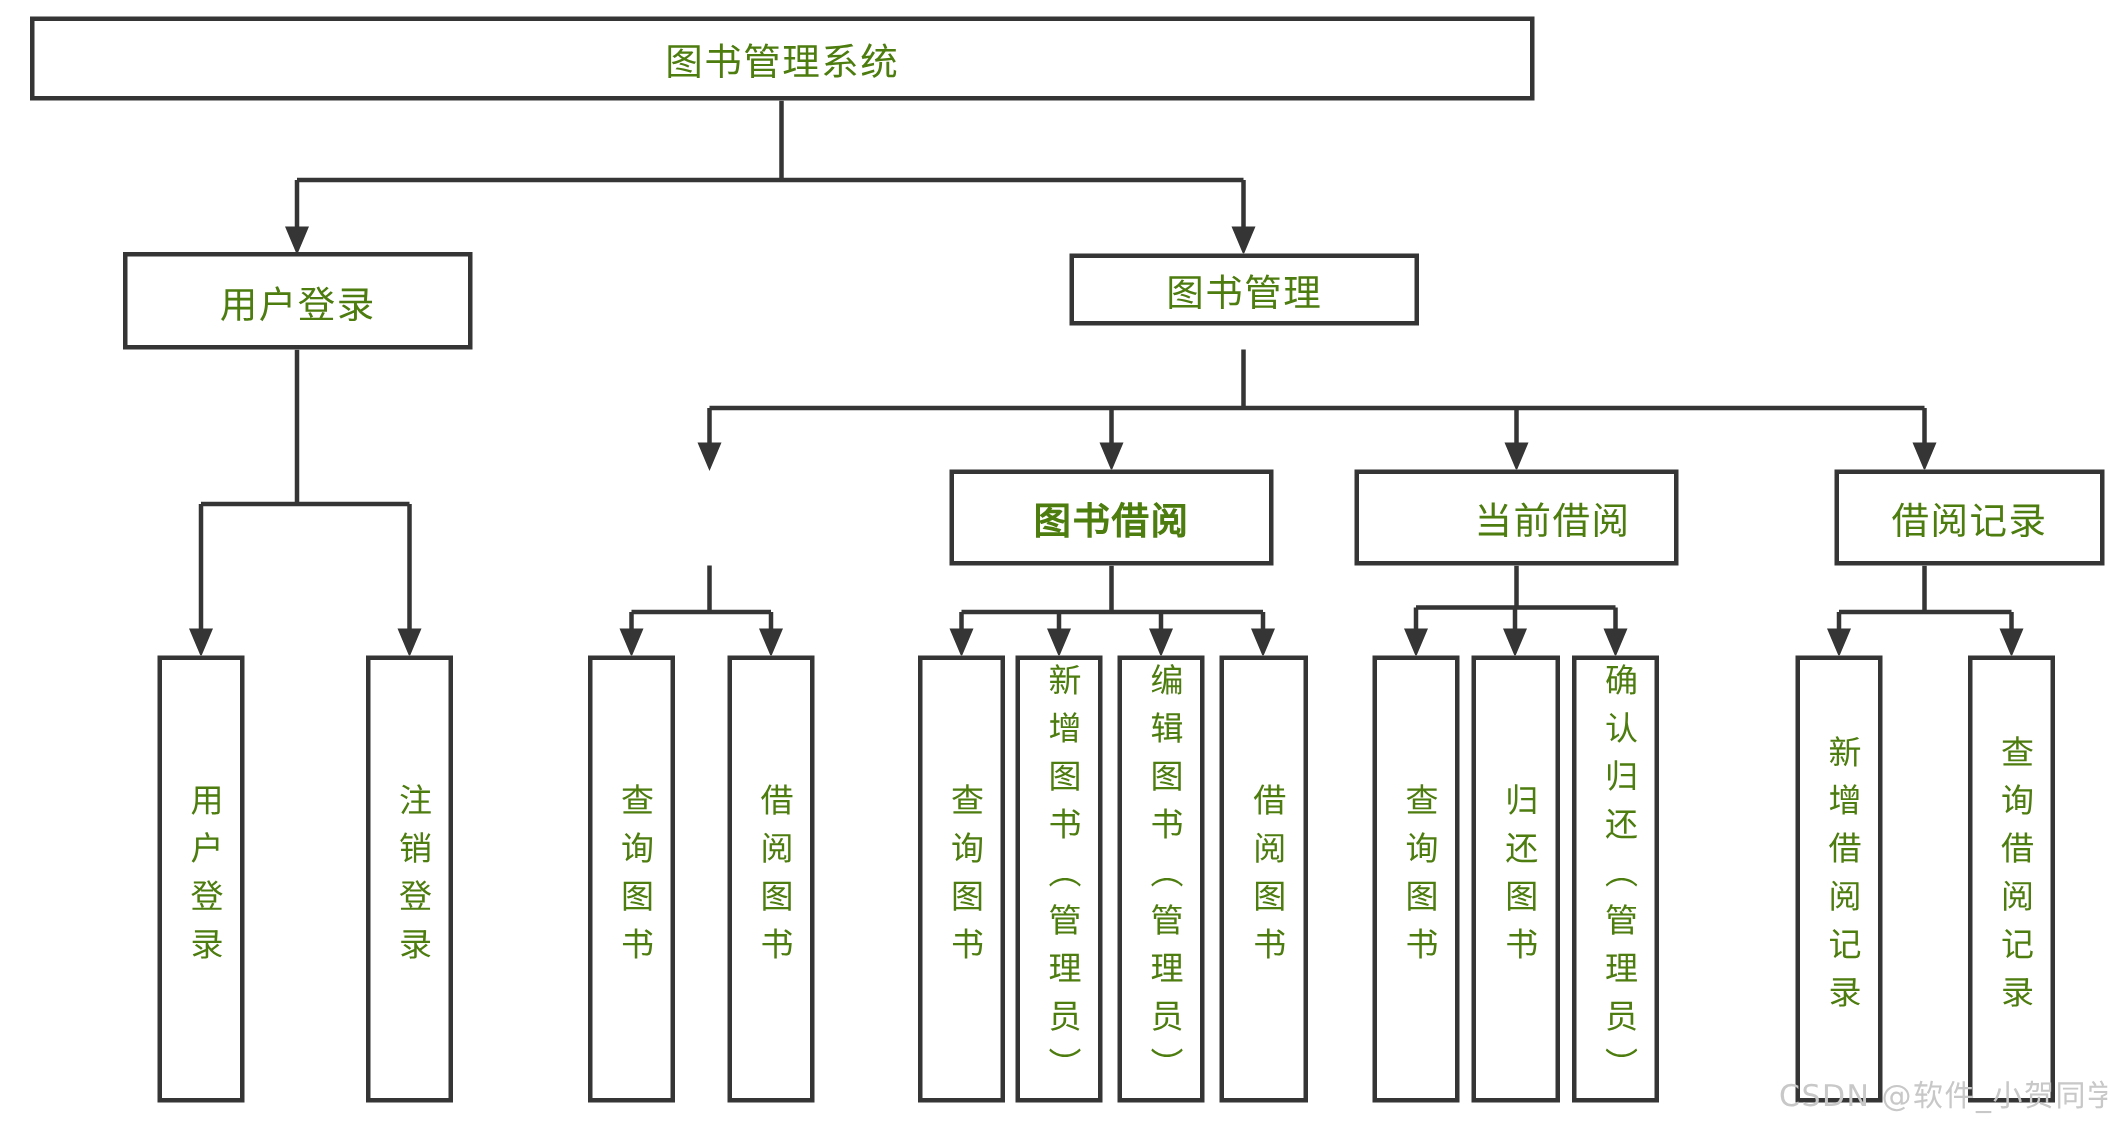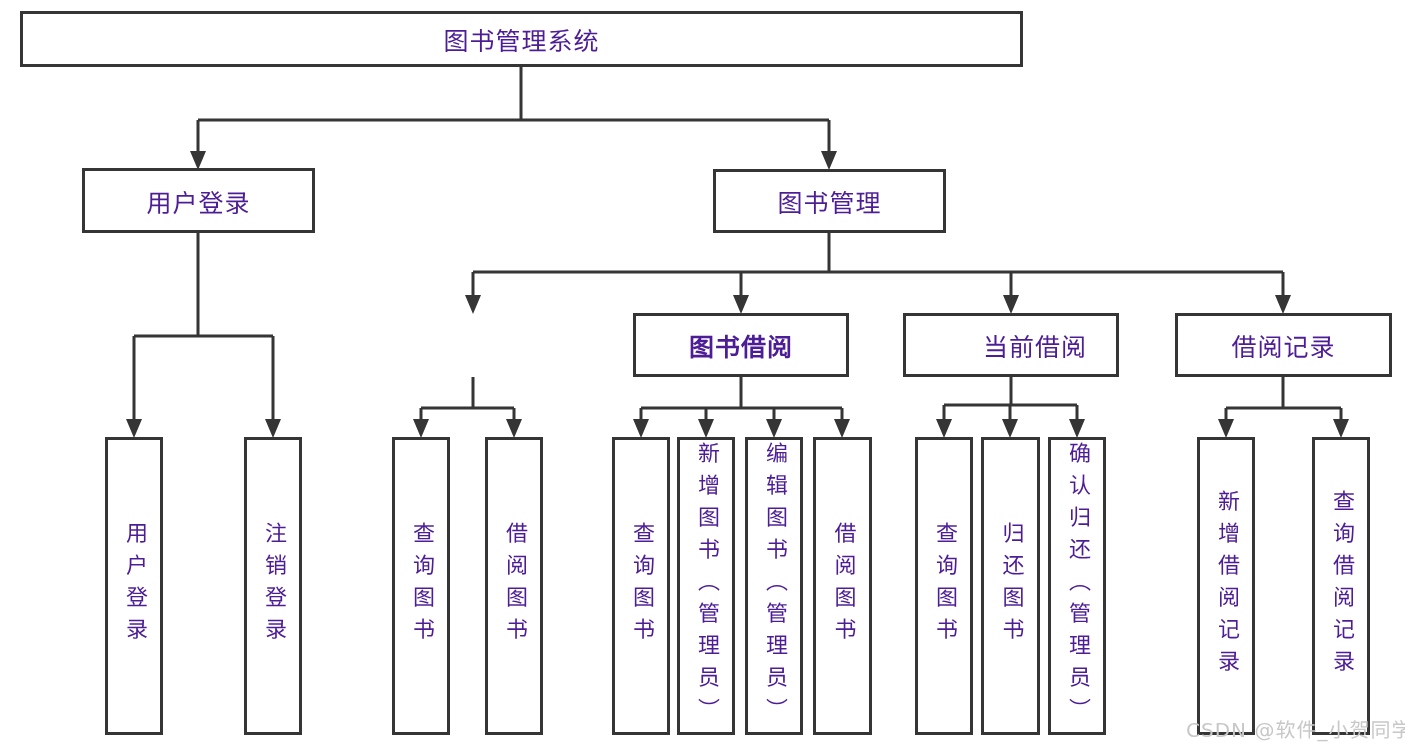--- a/index.html
+++ b/index.html
@@ -3,21 +3,21 @@
 <meta charset="utf-8">
 <style>
   html,body{margin:0;padding:0;background:#ffffff;}
   body{font-family:"DejaVu Sans","Liberation Sans",sans-serif;}
   #stage{position:relative;width:1405px;height:747px;background:#ffffff;overflow:hidden;}
   .box{
     position:absolute;
     box-sizing:border-box;
     border:3px solid #353535;
     background:#ffffff;
-    color:#4c1d95;
+    color:#4d7c0f;
     display:flex;
     align-items:center;
     justify-content:center;
     text-align:center;
   }
   .h{font-size:25px;letter-spacing:1px;}
   .v{
     writing-mode:vertical-rl;
     font-size:22px;
     letter-spacing:10px;
@@ -54,25 +54,25 @@
              M126 419 H142 L134 438 Z M265 419 H281 L273 438 Z
              M413 419 H429 L421 438 Z M506 419 H522 L514 438 Z
              M633 419 H649 L641 438 Z M698 419 H714 L706 438 Z M766 419 H782 L774 438 Z M834 419 H850 L842 438 Z
              M936 419 H952 L944 438 Z M1002 419 H1018 L1010 438 Z M1069 419 H1085 L1077 438 Z
              M1218 419 H1234 L1226 438 Z M1333 419 H1349 L1341 438 Z"></path>
   </svg>
 
   <div class="box h" style="left:20px;top:11px;width:1003px;height:56px;">图书管理系统</div>
 
   <div class="box h" style="left:82px;top:168px;width:233px;height:65px;">用户登录</div>
-  <div class="box h" style="left:713px;top:169px;width:233px;height:64px;">图书管理</div>
+  <div class="box h" style="left:713px;top:169px;width:233px;height:48px;">图书管理</div>
 
   <div class="box h" style="left:633px;top:313px;width:216px;height:64px;font-weight:bold;">图书借阅</div>
   <div class="box h" style="left:903px;top:313px;width:216px;height:64px;padding-left:48px;">当前借阅</div>
-  <div class="box h" style="left:1175px;top:313px;width:217px;height:64px;">借阅记录</div>
+  <div class="box h" style="left:1223px;top:313px;width:180px;height:64px;">借阅记录</div>
 
   <div class="box v" style="left:105px;top:437px;width:58px;height:298px;">用户登录</div>
   <div class="box v" style="left:244px;top:437px;width:58px;height:298px;">注销登录</div>
 
   <div class="box v" style="left:392px;top:437px;width:58px;height:298px;">查询图书</div>
   <div class="box v" style="left:485px;top:437px;width:58px;height:298px;">借阅图书</div>
 
   <div class="box v" style="left:612px;top:437px;width:58px;height:298px;">查询图书</div>
   <div class="box v" style="left:677px;top:437px;width:58px;height:298px;">新增图书（管理员）</div>
   <div class="box v" style="left:745px;top:437px;width:58px;height:298px;">编辑图书（管理员）</div>

